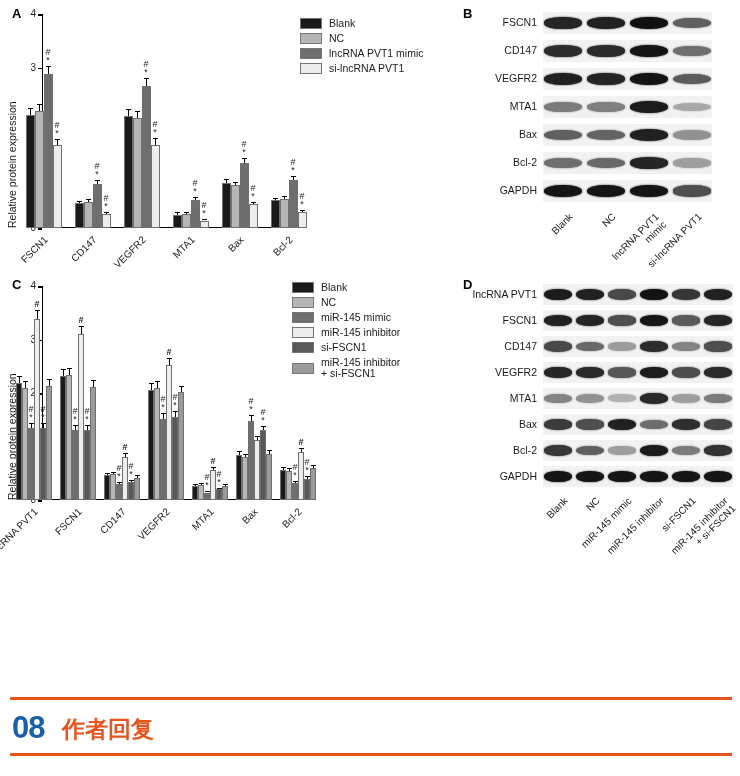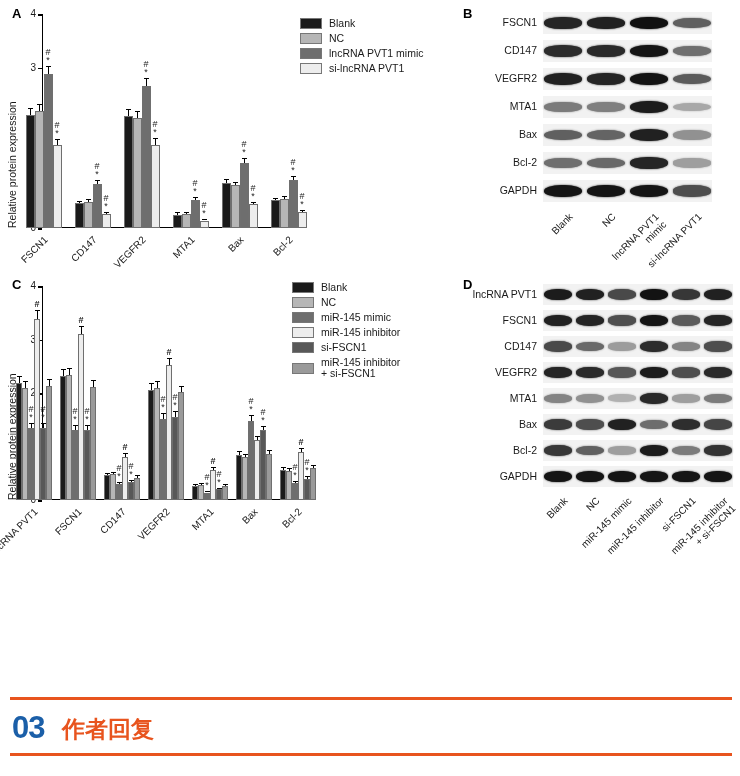--- a/index.html
+++ b/index.html
@@ -596,15 +596,15 @@
     <div class="blot-xcat" style="left: 99px; top: 215px; width: 120px; margin-left: -120px;">Blank</div>
     <div class="blot-xcat" style="left: 131px; top: 215px; width: 120px; margin-left: -120px;">NC</div>
     <div class="blot-xcat" style="left: 163px; top: 215px; width: 120px; margin-left: -120px;">miR-145 mimic</div>
     <div class="blot-xcat" style="left: 195px; top: 215px; width: 120px; margin-left: -120px;">miR-145 inhibitor</div>
     <div class="blot-xcat" style="left: 227px; top: 215px; width: 120px; margin-left: -120px;">si-FSCN1</div>
     <div class="blot-xcat" style="left: 259px; top: 215px; width: 120px; margin-left: -120px;">miR-145 inhibitor
 + si-FSCN1</div>
   </div>
 
 <div class="footer-rule" style="left:10px;top:697px;width:722px;"></div>
-<div class="footer-num" style="left:12px;top:710px;">03</div>
+<div class="footer-num" style="left:12px;top:710px;">08</div>
 <div class="footer-text" style="left:62px;top:714px;">作者回复</div>
 <div class="footer-rule" style="left:10px;top:753px;width:722px;"></div>
 
 </body></html>

